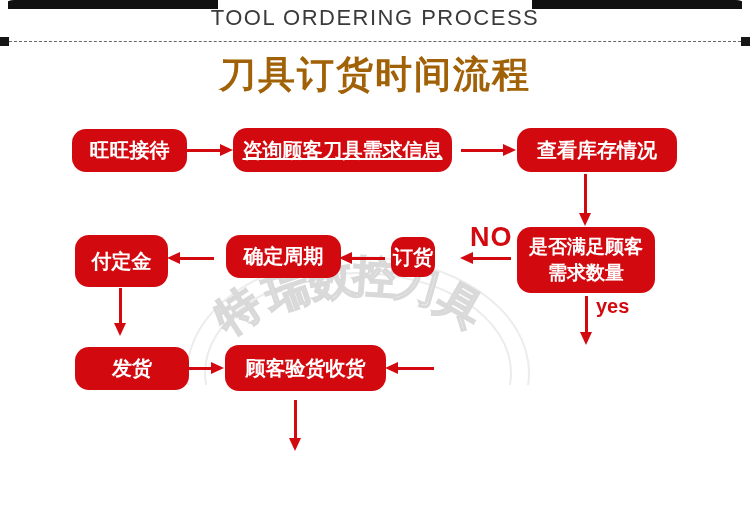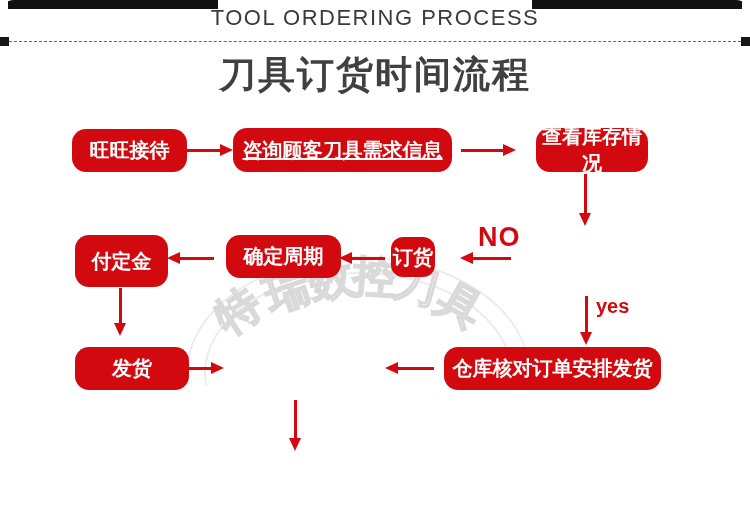--- a/index.html
+++ b/index.html
@@ -11,21 +11,21 @@
   .top-bar { position:absolute; top:0; height:9px; background:#111; }
   .top-bar.left  { left:8px;   width:210px; }
   .top-bar.right { left:532px; width:210px; }
   .eyebrow { position:absolute; top:5px; left:0; width:100%; text-align:center;
              font-size:22px; letter-spacing:1.5px; color:#3a3a3a; }
   .dotted-rule { position:absolute; top:41px; left:9px; width:732px;
                  border-top:1px dashed #666; }
   .rule-square { position:absolute; top:37px; width:9px; height:9px; background:#161616; }
   .rule-square.left { left:0; } .rule-square.right { left:741px; }
   .main-title { position:absolute; top:50px; left:0; width:100%; text-align:center;
-                font-size:37px; font-weight:700; color:#404040; letter-spacing:2px; }
+                font-size:37px; font-weight:700; color:#a16207; letter-spacing:2px; }
 
   
   .wm-clip { position:absolute; left:180px; top:250px; width:370px; height:135px;
              overflow:hidden; z-index:0; }
   .wm-ellipse { position:absolute; border:2px solid var(--wm); border-radius:50%; }
   .wm-ellipse.outer { left:6px;  top:6px;  width:344px; height:234px; }
   .wm-ellipse.inner { left:24px; top:22px; width:308px; height:202px; }
   .wm-text { position:absolute; left:0; top:0; z-index:0; }
   .wm-c { position:absolute; width:46px; height:46px; font-size:44px; font-weight:700;
           color:#f7f7f7; -webkit-text-stroke:1.5px #d9d9d9; line-height:46px;
@@ -38,21 +38,21 @@
   .wm-c:nth-child(6){ left:437px; top:282px; transform:rotate(30deg); }
 
   
   .node { position:absolute; z-index:2; background:var(--red); color:#fff;
           border-radius:14px; display:flex; align-items:center; justify-content:center;
           font-weight:700; font-size:20px; text-align:center; line-height:1.35;
           word-break:break-all; }
   .node.small { border-radius:12px; }
   .n-reception { left:72px;  top:129px; width:115px; height:43px; }
   .n-consult   { left:233px; top:128px; width:219px; height:44px;text-decoration:underline; }
-  .n-stock     { left:536px; top:128px; width:112px; height:44px; }
+  .n-stock     { left:517px; top:128px; width:160px; height:44px; }
   .n-meet      { left:517px; top:227px; width:138px; height:66px; font-size:19px; padding:4px 8px; }
   .n-order     { left:391px; top:237px; width:44px;  height:40px; }
   .n-cycle     { left:226px; top:235px; width:115px; height:43px; }
   .n-deposit   { left:75px;  top:235px; width:93px;  height:52px; }
   .n-ship      { left:75px;  top:347px; width:114px;  height:43px; }
   .n-inspect   { left:225px; top:345px; width:161px; height:46px; }
   .n-warehouse { left:444px; top:347px; width:217px; height:43px; }
   .n-praise    { left:205px; top:461px; width:186px; height:47px; font-size:23px; }
 
   
@@ -71,21 +71,21 @@
   .a4 { left:352px; top:257px; width:33px; }
   .a5 { left:180px; top:257px; width:34px; }
   .a6 { left:174px; top:367px; width:37px; }
   .a7 { left:398px; top:367px; width:36px; }
   .v1 { left:584px; top:174px; height:39px; }
   .v2 { left:585px; top:296px; height:36px; }
   .v3 { left:119px; top:288px; height:35px; }
   .v4 { left:294px; top:400px; height:38px; }
 
   .edge-label { position:absolute; z-index:2; color:var(--red); font-weight:700; }
-  .lbl-no  { left:470px; top:222px; font-size:27px; letter-spacing:1px;margin-left:8px; }
+  .lbl-no  { left:470px; top:222px; font-size:27px; letter-spacing:1px; }
   .lbl-yes { left:596px; top:295px; font-size:20px; }
 </style>
 </head>
 <body>
 
 <div class="page">
 
   <div class="top-bar left"></div>
   <div class="top-bar right"></div>
   <div class="eyebrow">TOOL ORDERING PROCESS</div>
@@ -108,33 +108,34 @@
     </div>
 
   <div class="node n-reception">旺旺接待</div>
   <div class="ar ar-h ar-right a1"></div>
   <div class="node n-consult">咨询顾客刀具需求信息</div>
   <div class="ar ar-h ar-right a2"></div>
   <div class="node n-stock">查看库存情况</div>
 
   <div class="ar ar-v ar-down v1"></div>
 
+  <div class="node n-meet">是否满足顾客需求数量</div>
   <div class="edge-label lbl-no">NO</div>
   <div class="ar ar-h ar-left a3"></div>
   <div class="node n-order small">订货</div>
   <div class="ar ar-h ar-left a4"></div>
   <div class="node n-cycle">确定周期</div>
   <div class="ar ar-h ar-left a5"></div>
   <div class="node n-deposit">付定金</div>
 
   <div class="edge-label lbl-yes">yes</div>
   <div class="ar ar-v ar-down v2"></div>
   <div class="ar ar-v ar-down v3"></div>
 
   <div class="node n-ship">发货</div>
   <div class="ar ar-h ar-right a6"></div>
+  <div class="node n-inspect">顾客验货收货</div>
   <div class="ar ar-h ar-left a7"></div>
-  <div class="node n-warehouse">仓库核对订单安排发货</div>
 
   <div class="ar ar-v ar-down v4"></div>
 
 
 </div>
 
 </body></html>

